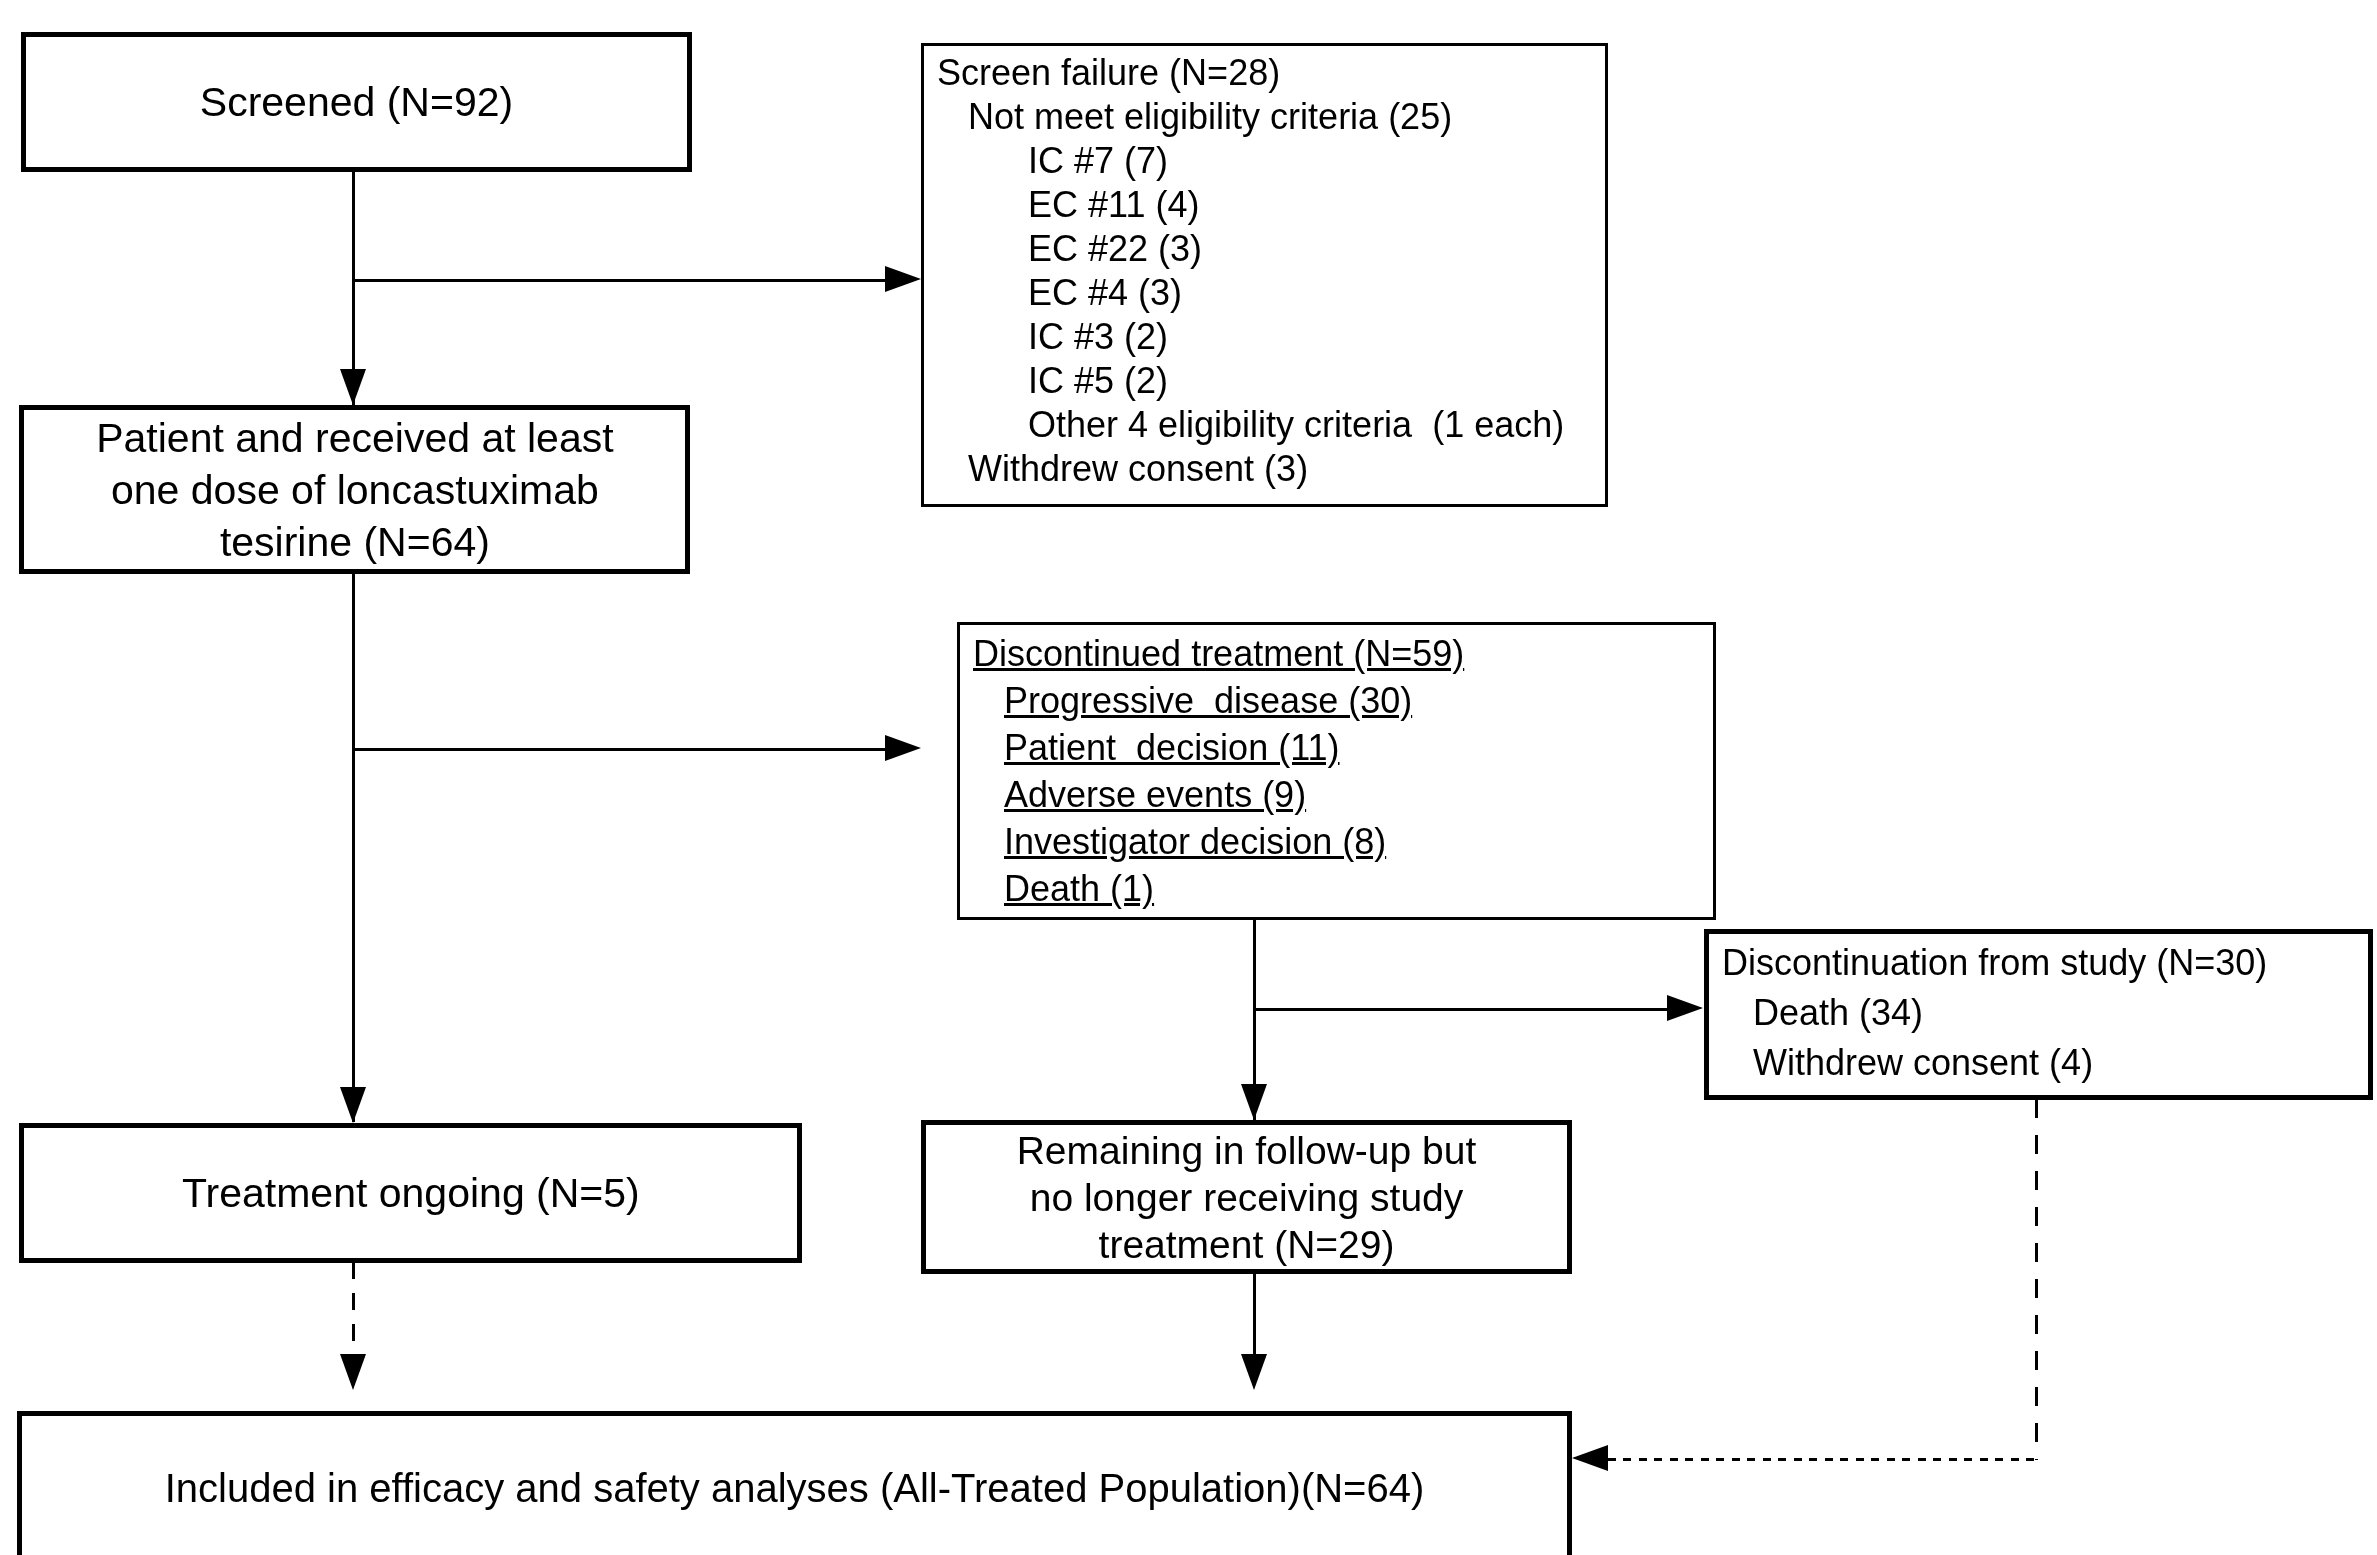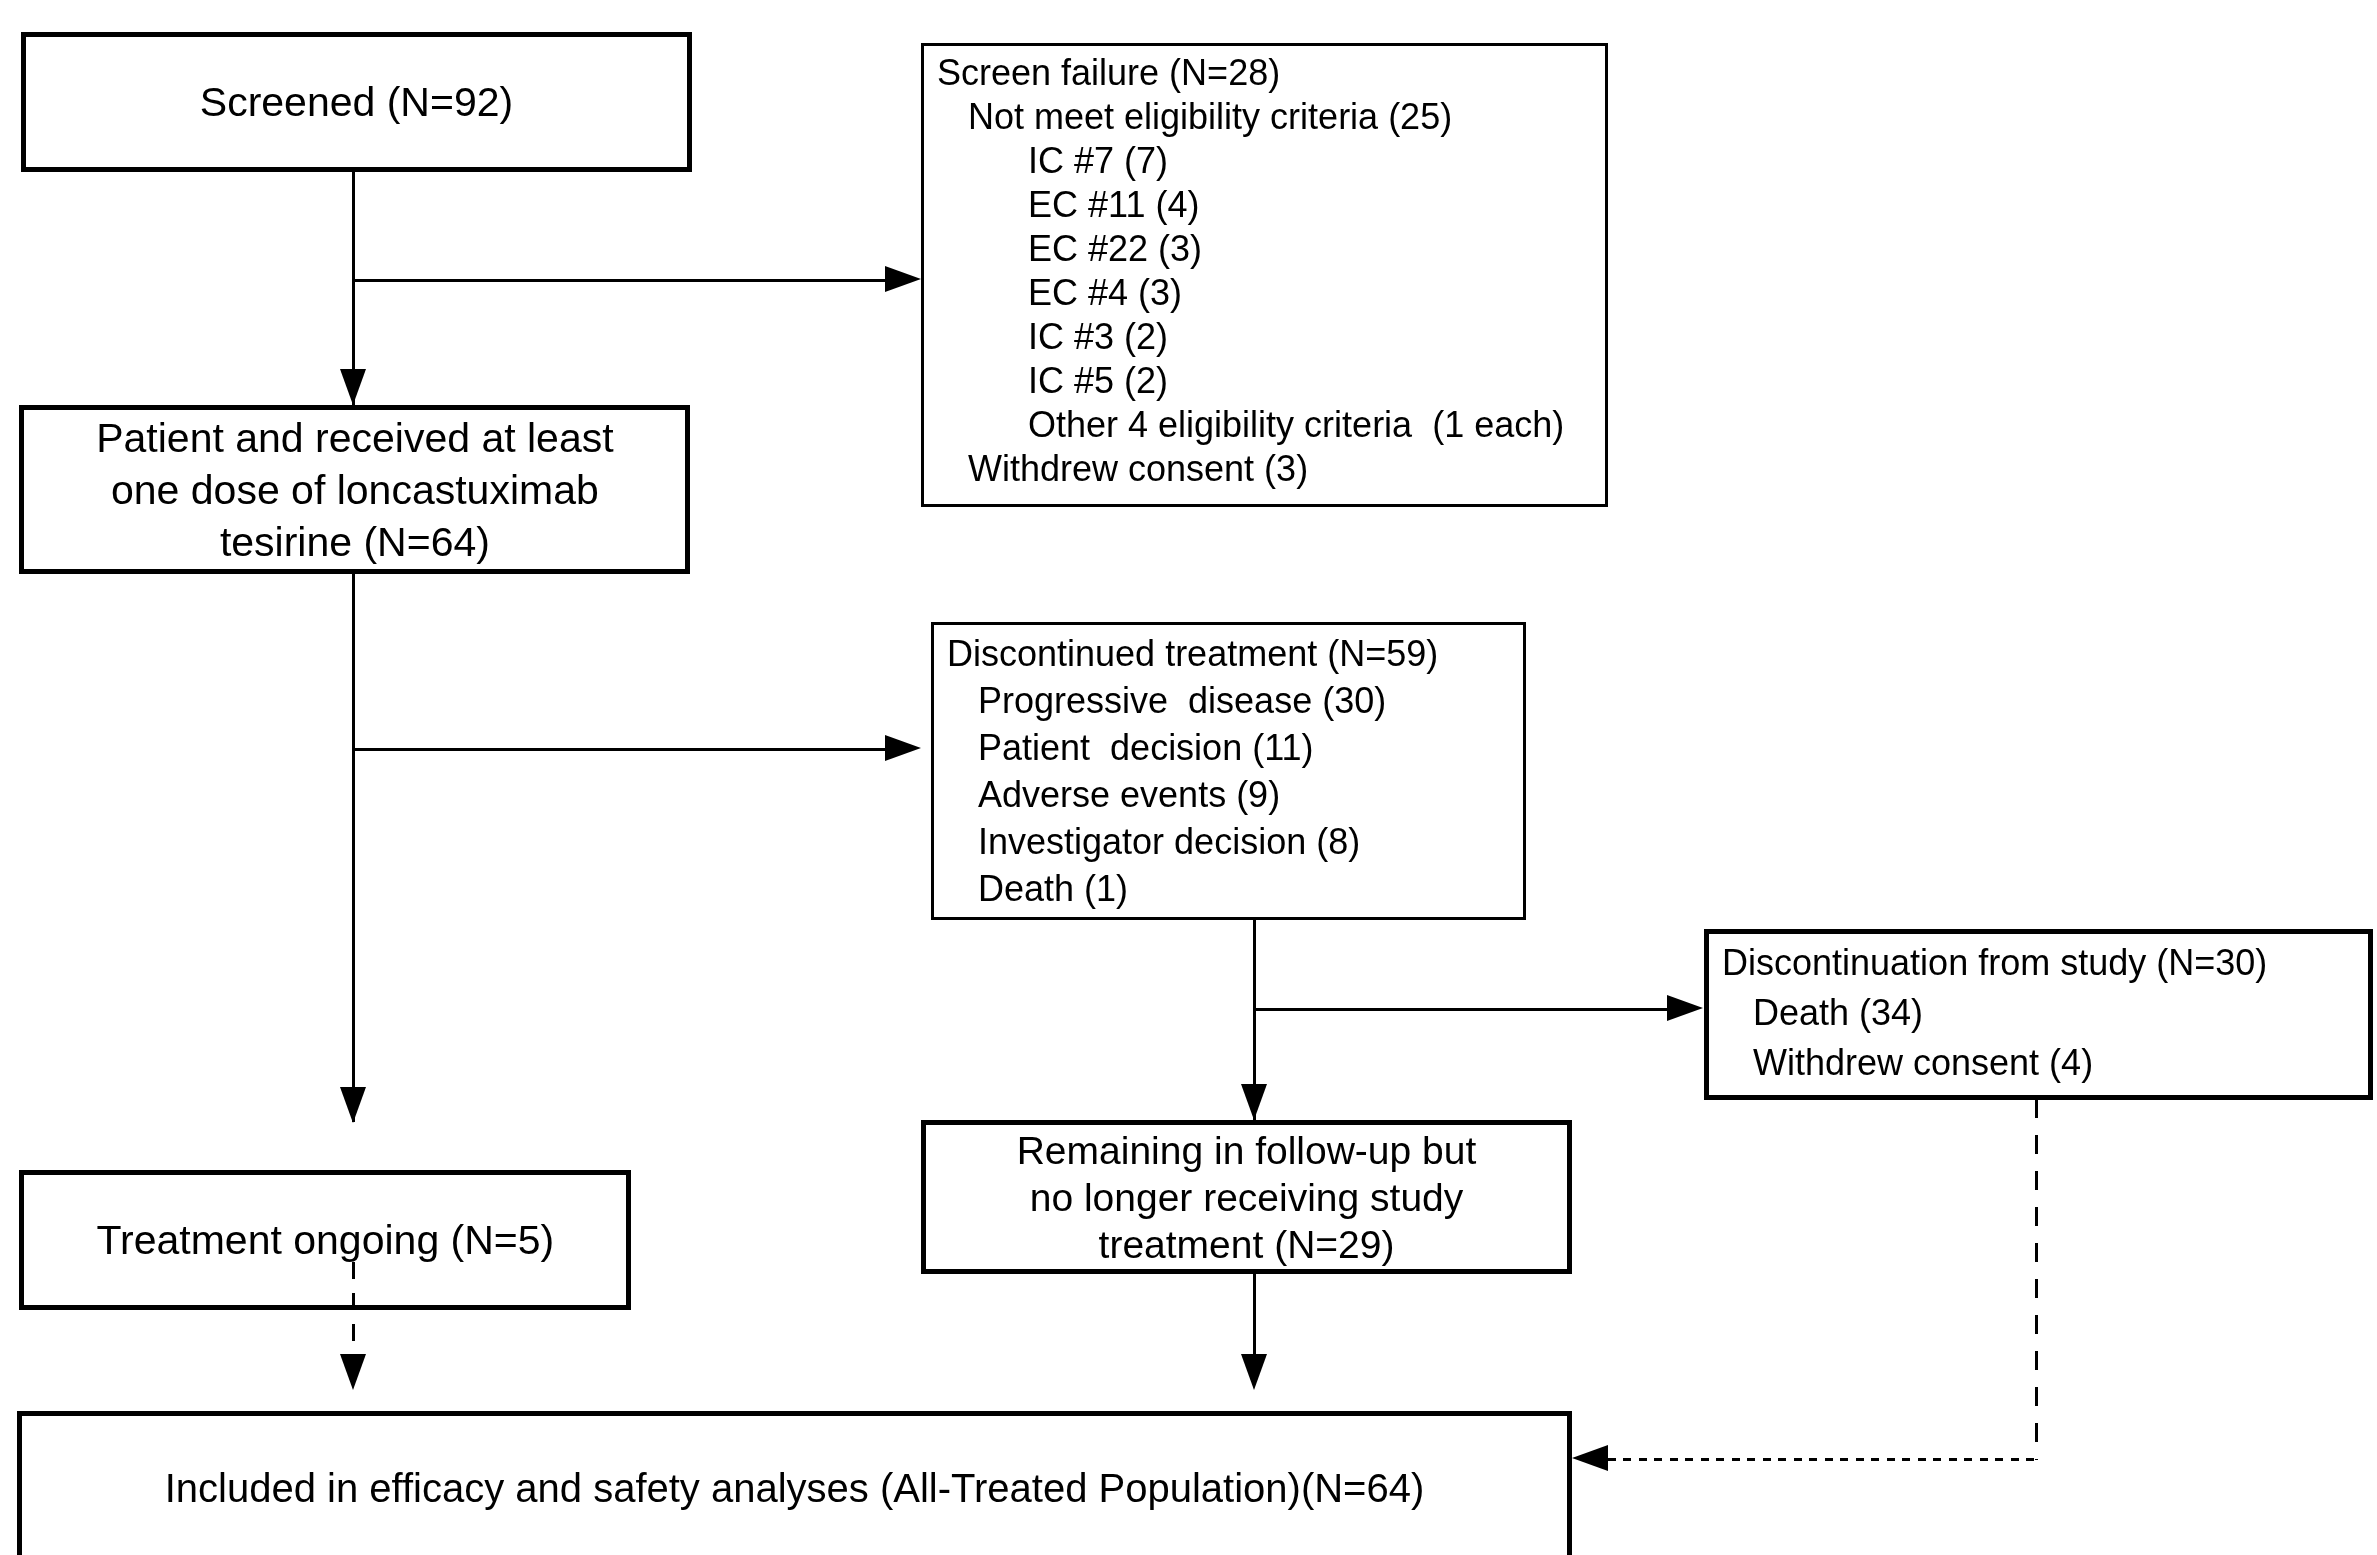--- a/index.html
+++ b/index.html
@@ -75,36 +75,36 @@
     <span class="line ind2">Other 4 eligibility criteria  (1 each)</span>
     <span class="line ind1">Withdrew consent (3)</span>
   </div>
 
   <div class="box center-box fs-big" style="left:19.4px; top:405px; width:671px; height:169px;">
     <span class="line">Patient and received at least</span>
     <span class="line">one dose of loncastuximab</span>
     <span class="line">tesirine (N=64)</span>
   </div>
 
-  <div class="box thin detail-box lh-dt" style="left:931px; top:622px; width:595px; height:298px;">
+  <div class="box thin detail-box lh-dt" style="left:957px; top:622px; width:759px; height:298px;text-decoration:underline;">
     <span class="line">Discontinued treatment (N=59)</span>
     <span class="line ind1">Progressive  disease (30)</span>
     <span class="line ind1">Patient  decision (11)</span>
     <span class="line ind1">Adverse events (9)</span>
     <span class="line ind1">Investigator decision (8)</span>
     <span class="line ind1">Death (1)</span>
   </div>
 
   <div class="box detail-box lh-ds" style="left:1704px; top:929px; width:669px; height:171px; padding-top:3.9px;">
     <span class="line">Discontinuation from study (N=30)</span>
     <span class="line ind1">Death (34)</span>
     <span class="line ind1">Withdrew consent (4)</span>
   </div>
 
-  <div class="box center-box fs-big" style="left:19.4px; top:1170px; width:612px; height:140px;text-align:right;">
+  <div class="box center-box fs-big" style="left:19.4px; top:1123px; width:783px; height:140px;text-align:right;">
     <span class="line">Treatment ongoing (N=5)</span>
   </div>
 
   <div class="box center-box fs-mid" style="left:921px; top:1120px; width:651px; height:154px;">
     <span class="line">Remaining in follow-up but</span>
     <span class="line">no longer receiving study</span>
     <span class="line">treatment (N=29)</span>
   </div>
 
   <div class="box center-box fs-incl" style="left:17px; top:1391px; width:1555px; height:155px;margin-top:20px;">

